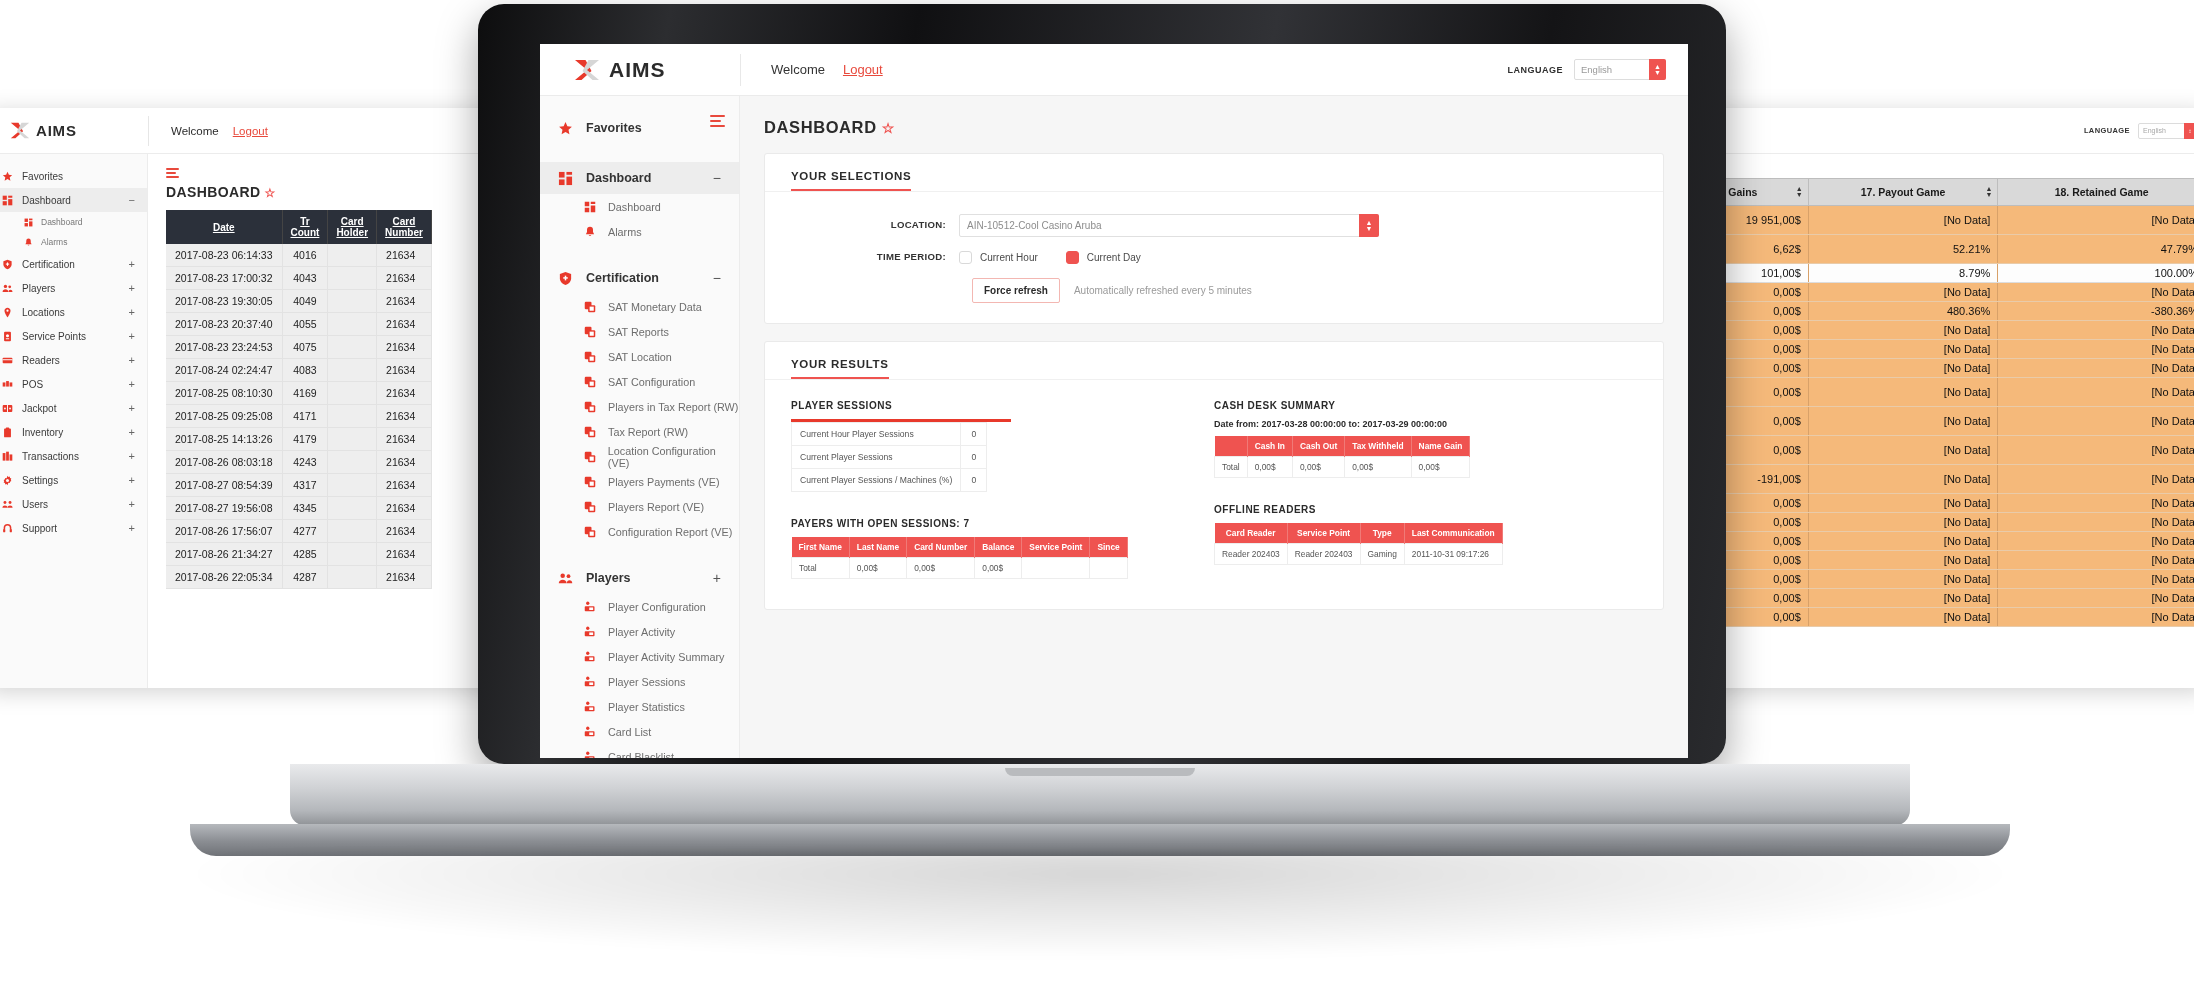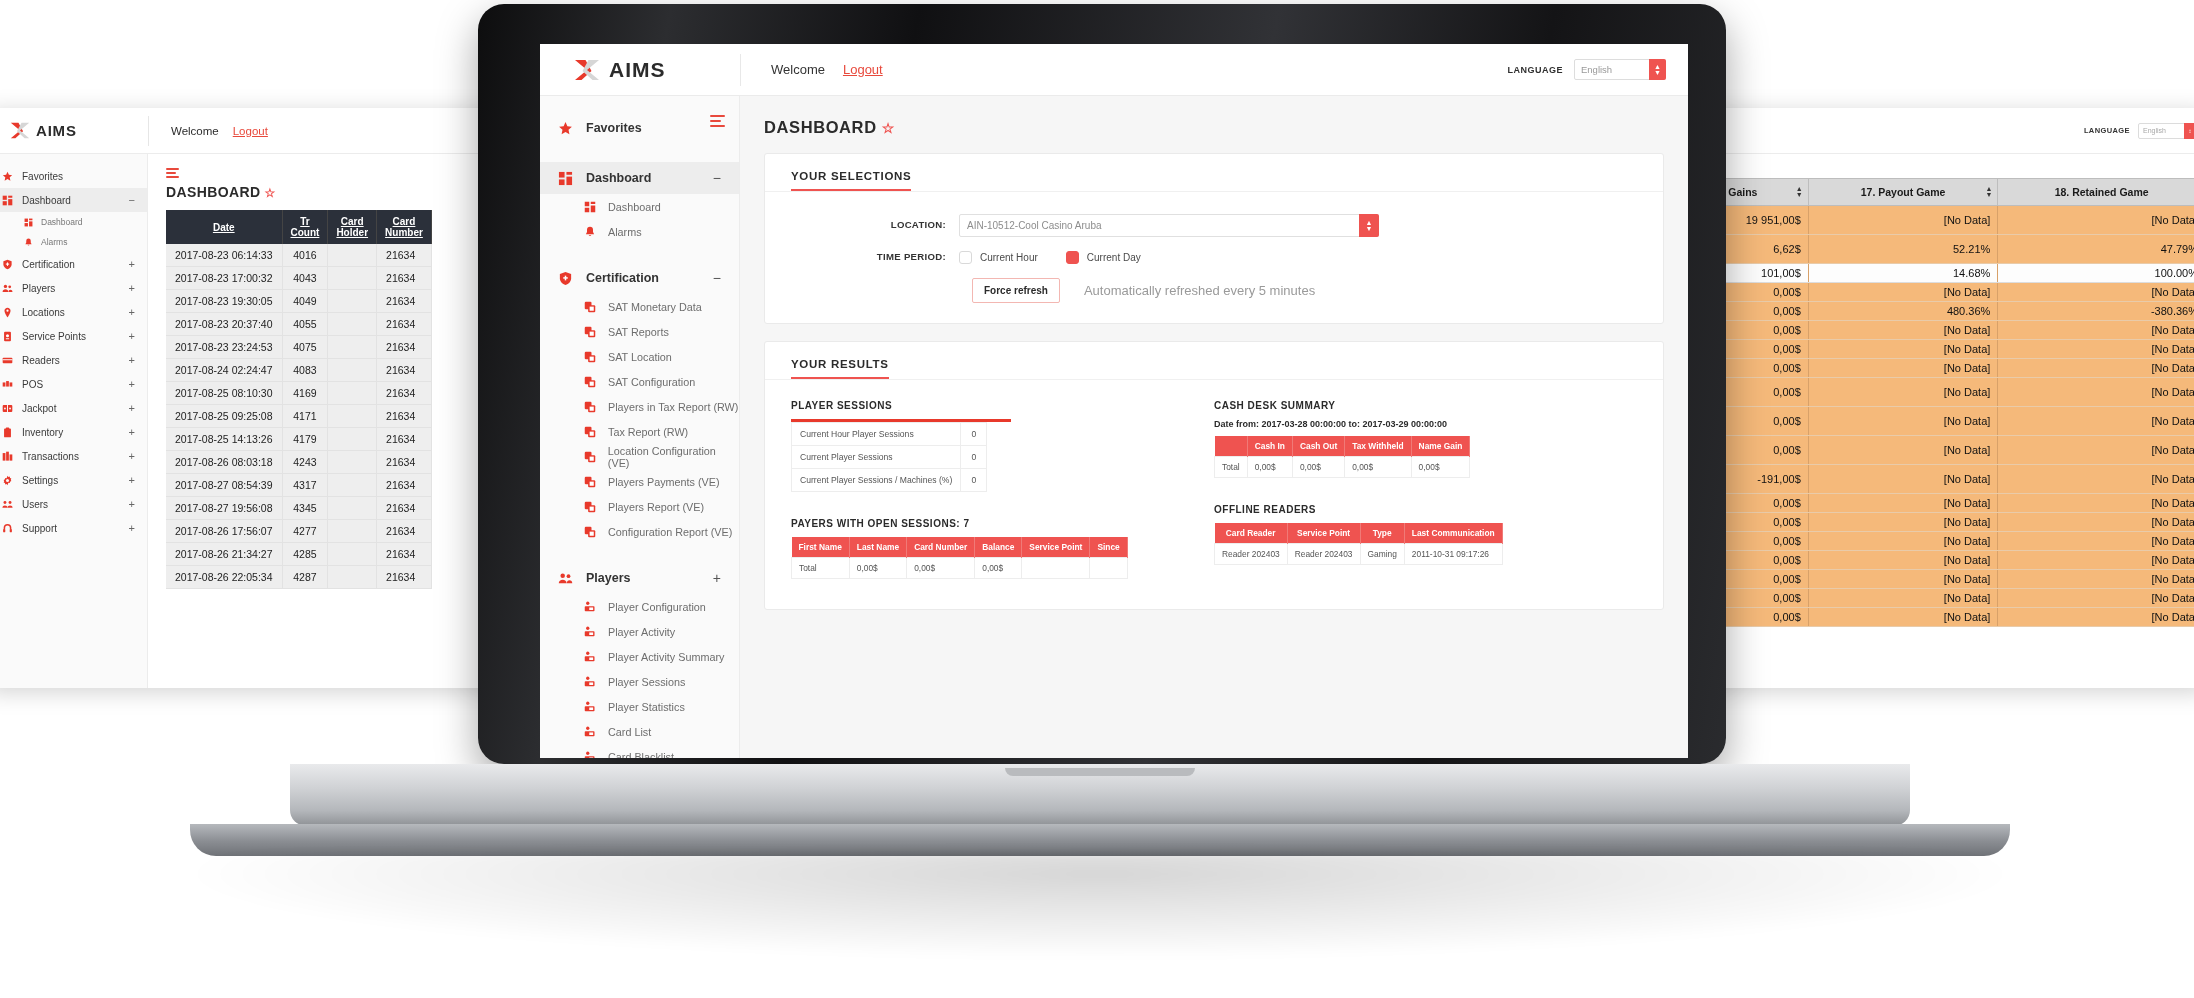--- a/index.html
+++ b/index.html
@@ -208,21 +208,21 @@
     margin-right: 8px; background:#fff; flex-shrink:0;
   }
   .radio.on { background:#ef5350; border-color:#ef5350; }
   .ropt { display:flex; align-items:center; font-size:10px; color:#4a4a4a; margin-right: 28px; }
 
   .btn-row { display:flex; align-items:center; padding-left: 181px; margin-top: 6px;}
   .btn-refresh {
     border:1px solid #f3b7b2; background:#fff; color:#2b2b2b; font-weight:bold;
     font-size:10px; padding: 6px 11px; border-radius:2px; cursor:pointer;
   }
-  .btn-note { font-size:13px; color:#9a9a9a; margin-left:24px; }
+  .btn-note { font-size:10px; color:#9a9a9a; margin-left:14px; }
 
   .results { padding: 20px 26px 30px 26px; display:flex; }
   .res-col { width: 50%; padding-right: 26px; }
   .res-h { font-size: 10px; font-weight:bold; letter-spacing:.5px; color:#2b2b2b; margin-bottom: 8px; }
   .res-sub { font-size: 9px; font-weight:bold; color:#2b2b2b; margin-bottom: 7px; }
 
   table.mini { border-collapse: collapse; font-size: 8.6px; }
   table.mini td { border:1px solid #ededed; padding: 6px 8px; color:#555; }
   table.mini td.v { text-align:center; width: 26px; color:#555; }
   .red-top { height:3px; background:#e8392b; }
@@ -575,21 +575,21 @@
           </tr>
           <tr class="tall">
             <td>1 848,80$</td>
             <td>6,62$</td>
             <td>52.21%</td>
             <td>47.79%</td>
           </tr>
           <tr class="white">
             <td>2,00$</td>
             <td>101,00$</td>
-            <td>14.68%</td>
+            <td>8.79%</td>
             <td>100.00%</td>
           </tr>
           <tr>
             <td>0,00$</td>
             <td>0,00$</td>
             <td>[No Data]</td>
             <td>[No Data]</td>
           </tr>
           <tr>
             <td>0,00$</td>

